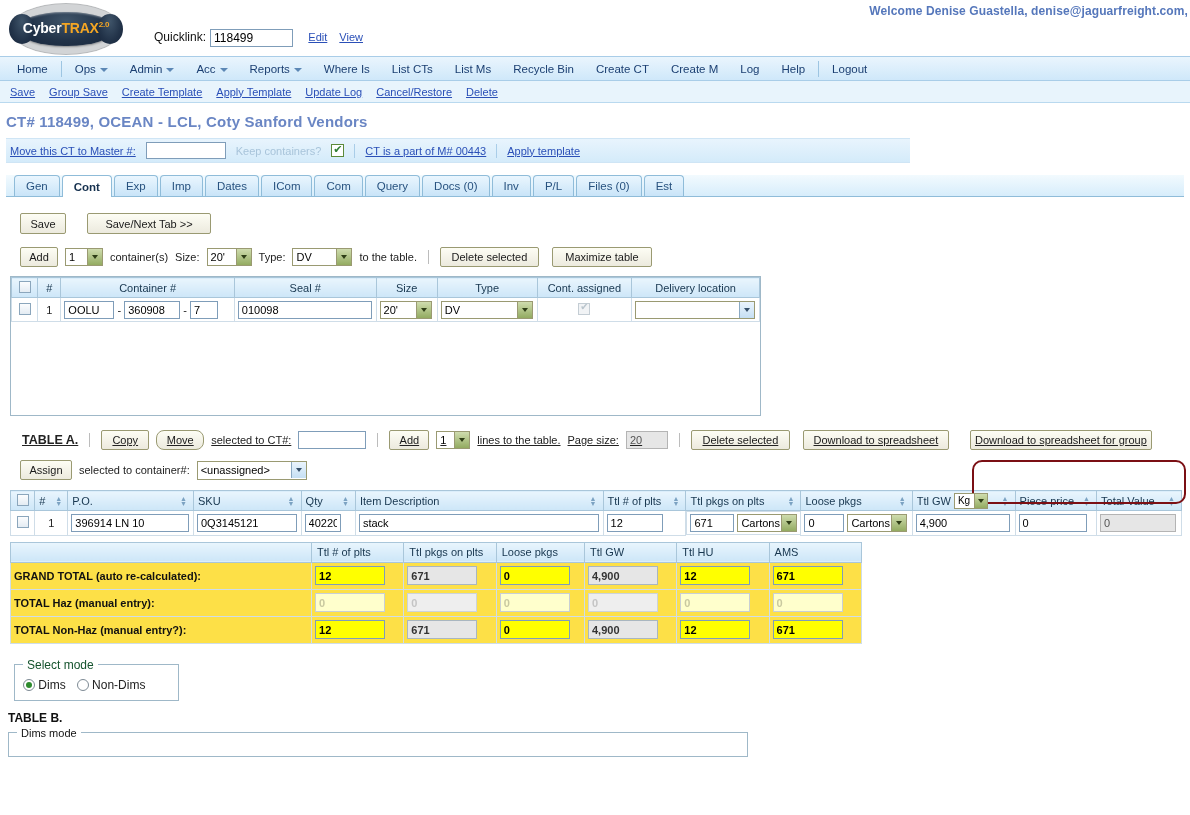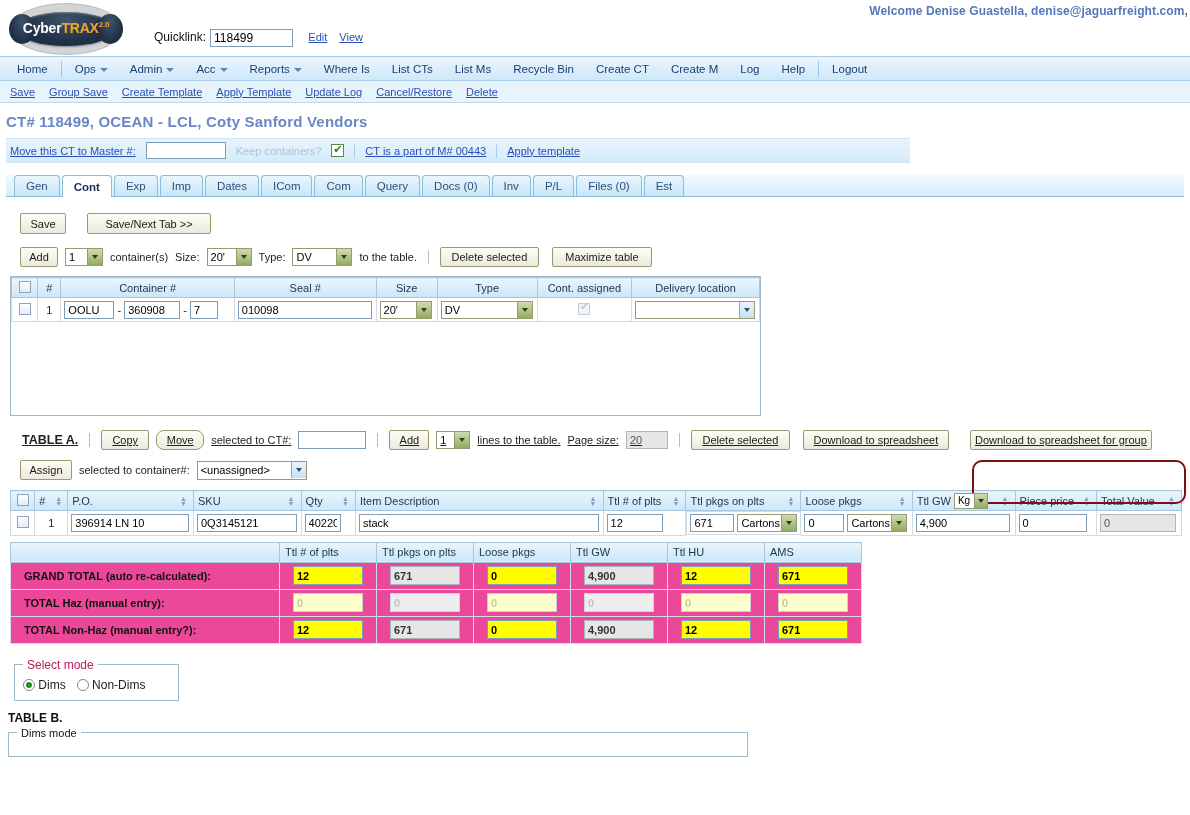--- a/index.html
+++ b/index.html
@@ -203,40 +203,40 @@
   .th-flex { display: flex; align-items: center; justify-content: space-between; gap: 5px; }
 
   
   table.totals { border-collapse: collapse; border: 1px solid #9fb8c8; }
   table.totals th {
     background: linear-gradient(#e9f5fd, #cde6f8); border: 1px solid #a9c6da;
     font-weight: normal; font-size: 11px; color: #17364f;
     height: 20px; padding: 0 5px; text-align: left; white-space: nowrap;
   }
   table.totals td {
-    border: 1px solid #cfdde8; height: 27px; padding: 2px 13px;
-    font-size: 11px; background: #ec4899;
+    border: 1px solid #cfdde8; height: 27px; padding: 2px 3px;
+    font-size: 11px; background: #fde047;
   }
   td.rowlabel { font-weight: bold; font-size: 11px; color: #111; background: #fff; }
   .cell-in {
     width: 70px; height: 19px; border: 1px solid #7f9db9;
     font-size: 11px; padding: 1px 3px; font-weight: bold;
     font-family: "Liberation Sans", sans-serif;
   }
   .cell-in.yellow { background: #ffff00; color: #000; }
   .cell-in.grey { background: #e6e6e6; color: #333; border-color: #a9b6c0; }
   .cell-in.ylight { background: #ffffcc; color: #c9c9a0; border-color: #c8cfd6; }
   .cell-in.glight { background: #eeeeee; color: #c4c4c4; border-color: #ccd3d9; }
 
   
   fieldset.mode {
     border: 1px solid #9fb8c8; margin: 14px 0 0 14px; width: 165px;
     padding: 6px 8px 8px;
   }
-  fieldset.mode legend { font-size: 12px; color: #be185d; padding: 0 4px; }
+  fieldset.mode legend { font-size: 12px; color: #14532d; padding: 0 4px; }
   .radio {
     width: 12px; height: 12px; border: 1px solid #7d8a94; border-radius: 50%;
     background: #fff; display: inline-block; vertical-align: middle; position: relative;
   }
   .radio.on::after {
     content: ""; position: absolute; left: 2px; top: 2px;
     width: 6px; height: 6px; border-radius: 50%; background: #2e8b2e;
   }
   .tableb { font-size: 12px; font-weight: bold; margin: 10px 0 0 8px; color: #111; }
   fieldset.dims {

